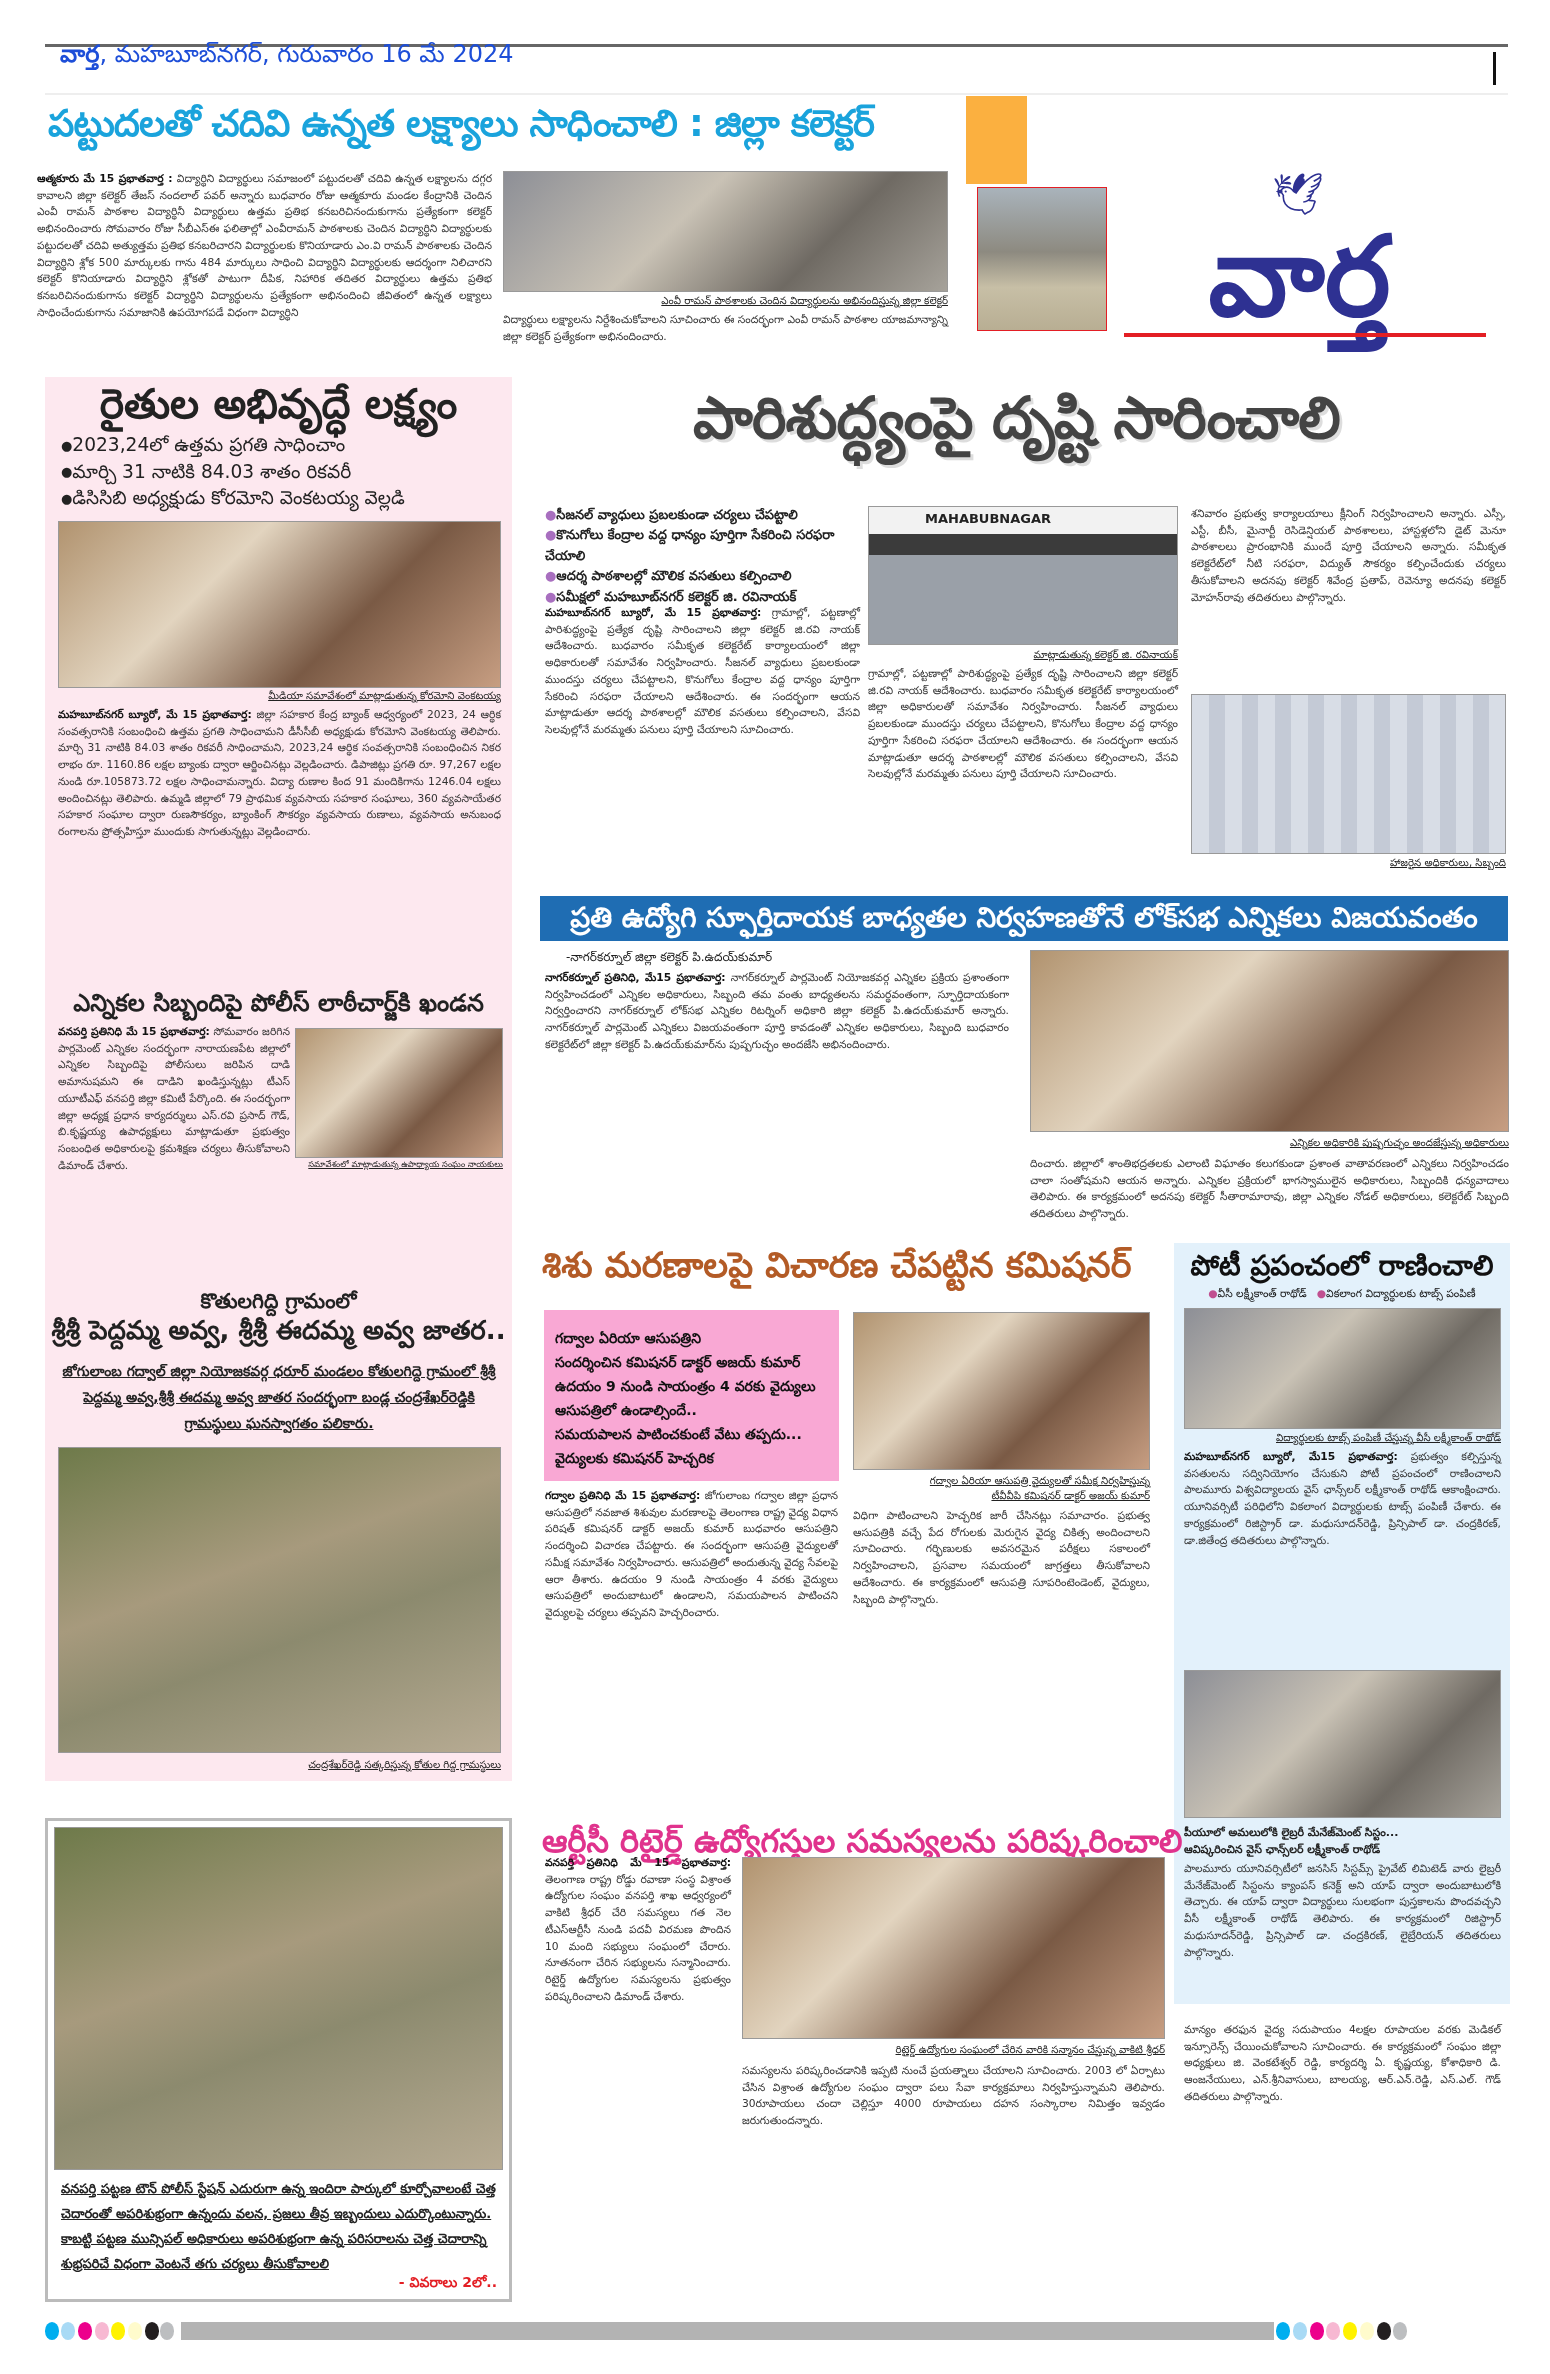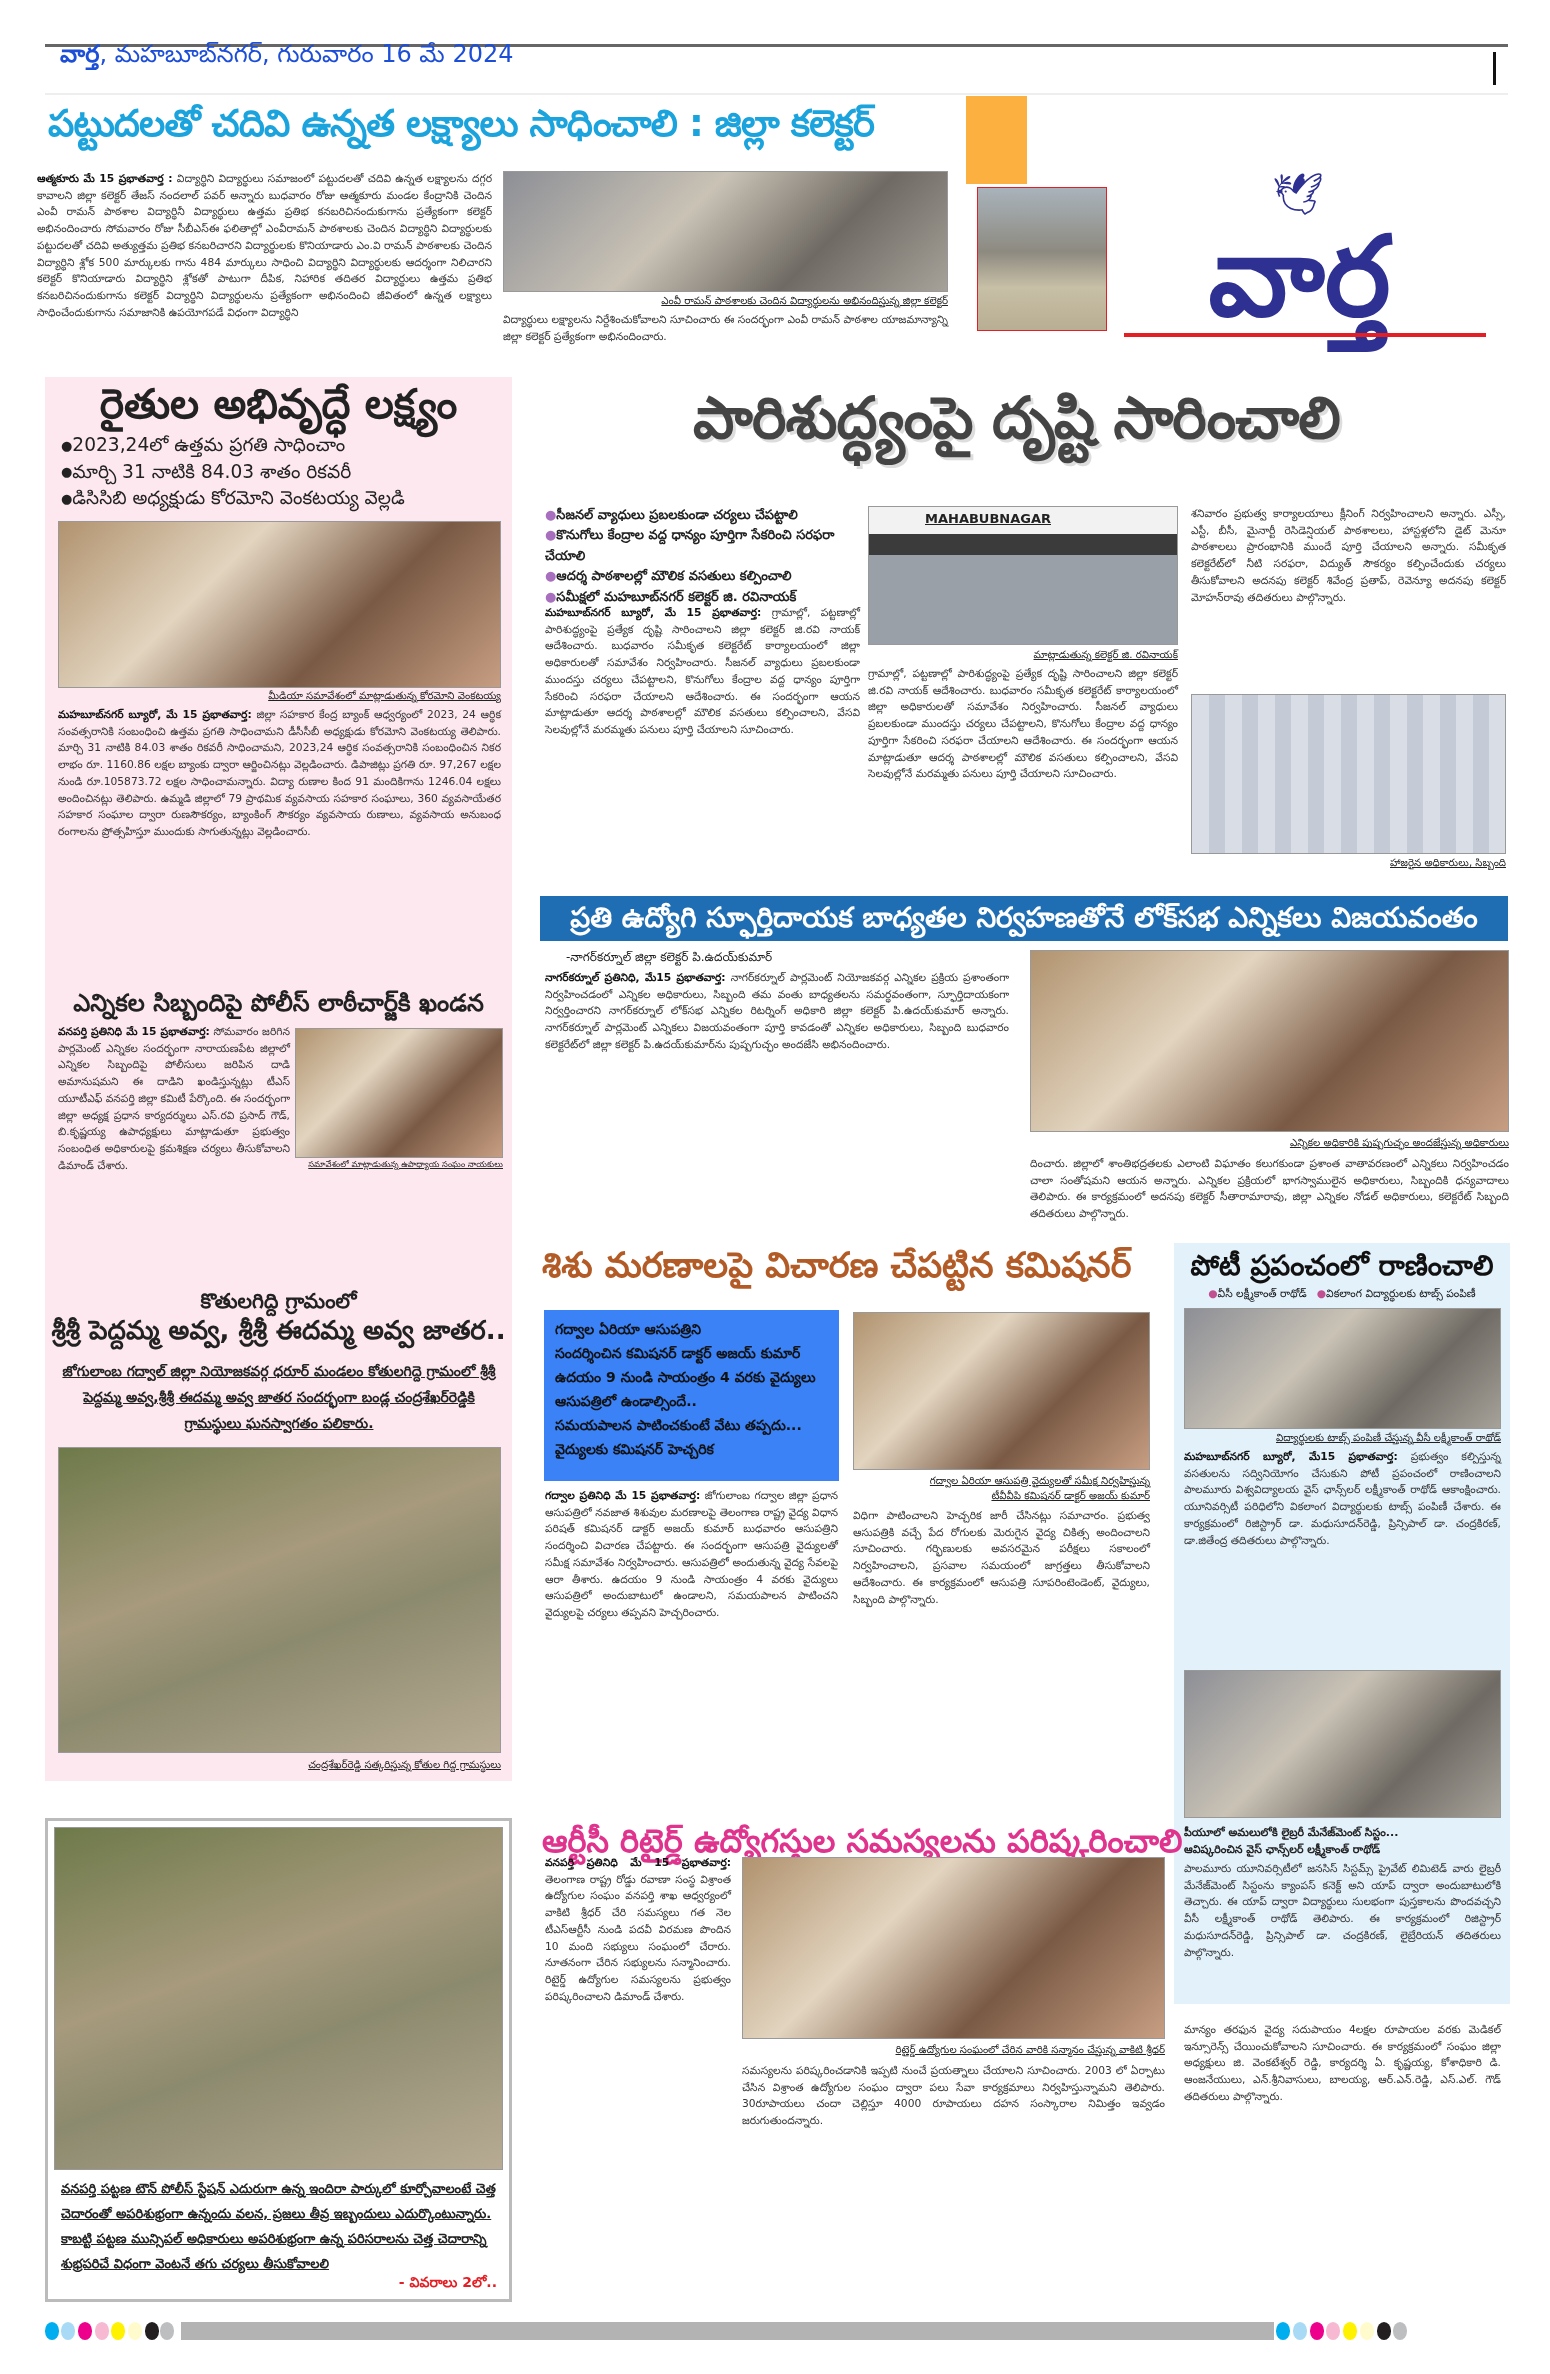--- a/index.html
+++ b/index.html
@@ -36,21 +36,21 @@
   .ryt-title { font-size: 41px; font-weight: 900; color: #222; text-align: center; }
   .bullet-line { font-size: 18.6px; color: #222; line-height: 26px; }
   .bullet-line::before { content: "\25CF "; font-size: 13px; vertical-align: middle; }
 
   .big-head { font-size: 58px; font-weight: 900; color: #444; letter-spacing: -0.9px; text-shadow: 2.8px 2.8px 0 #ddd; text-align: center; white-space: nowrap; }
   .pbullet { font-size: 13px; line-height: 20.4px; color: #222; font-weight: 700; }
   .pbullet::before { content: "\25CF "; color: #a86fbf; }
 
   .blue-band { background: #1f6db3; color: #fff; font-size: 28px; font-weight: 900; text-align: center; line-height: 43px; white-space: nowrap; }
   .brown-head { color: #b35b26; font-size: 35px; font-weight: 900; white-space: nowrap; }
-  .beige-box { background: #3b82f6; font-size: 14px; font-weight: 700; line-height: 24px; color: #111; padding: 7px 11px; }
+  .beige-box { background: #f9a8d4; font-size: 14px; font-weight: 700; line-height: 24px; color: #111; padding: 16px 11px; }
   .lightblue { background: #e3f1fb; }
   .pink-head { color: #e0338d; font-size: 32px; font-weight: 900; white-space: nowrap; }
   .sidebar-head { font-size: 28px; font-weight: 900; color: #111; text-align: center; }
   .mini-bul { font-size: 10.7px; color: #111; text-align: center; }
   .mini-bul span::before { content: "\25CF "; color: #c05090; }
 
   .dots { top: 2322px; }
   .dot { position: absolute; width: 14px; height: 17.6px; border-radius: 50%; }
 </style>
 </head>
@@ -119,21 +119,21 @@
   <div class="pbullet">సీజనల్ వ్యాధులు ప్రబలకుండా చర్యలు చేపట్టాలి</div>
   <div class="pbullet">కొనుగోలు కేంద్రాల వద్ద ధాన్యం పూర్తిగా సేకరించి సరఫరా చేయాలి</div>
   <div class="pbullet">ఆదర్శ పాఠశాలల్లో మౌలిక వసతులు కల్పించాలి</div>
   <div class="pbullet">సమీక్షలో మహబూబ్‌నగర్ కలెక్టర్ జి. రవినాయక్</div>
 </div>
 <div class="abs body-text" style="left:545px;top:605px;width:315px;">
   <span class="lead">మహబూబ్‌నగర్ బ్యూరో, మే 15 ప్రభాతవార్త:</span>
   <span>గ్రామాల్లో, పట్టణాల్లో పారిశుద్ధ్యంపై ప్రత్యేక దృష్టి సారించాలని జిల్లా కలెక్టర్ జి.రవి నాయక్ ఆదేశించారు. బుధవారం సమీకృత కలెక్టరేట్ కార్యాలయంలో జిల్లా అధికారులతో సమావేశం నిర్వహించారు. సీజనల్ వ్యాధులు ప్రబలకుండా ముందస్తు చర్యలు చేపట్టాలని, కొనుగోలు కేంద్రాల వద్ద ధాన్యం పూర్తిగా సేకరించి సరఫరా చేయాలని ఆదేశించారు. ఈ సందర్భంగా ఆయన మాట్లాడుతూ ఆదర్శ పాఠశాలల్లో మౌలిక వసతులు కల్పించాలని, వేసవి సెలవుల్లోనే మరమ్మతు పనులు పూర్తి చేయాలని సూచించారు.</span>
 </div>
 <div class="abs photo" style="left:868px;top:506px;width:310px;height:139px;background:linear-gradient(180deg,#f2f2f2 0 20%,#3b3b3b 20% 35%,#9aa0a8 35% 100%);">
-  <div style="position:absolute;left:56px;top:3.7px;font-size:13px;color:#222;font-weight:700;text-decoration:underline;">MAHABUBNAGAR</div>
+  <div style="position:absolute;left:56px;top:3.7px;font-size:13px;color:#222;font-weight:700;">MAHABUBNAGAR</div>
 </div>
 <div class="abs caption" style="left:868px;top:649px;width:310px;">మాట్లాడుతున్న కలెక్టర్ జి. రవినాయక్</div>
 <div class="abs body-text" style="left:868px;top:666px;width:310px;">గ్రామాల్లో, పట్టణాల్లో పారిశుద్ధ్యంపై ప్రత్యేక దృష్టి సారించాలని జిల్లా కలెక్టర్ జి.రవి నాయక్ ఆదేశించారు. బుధవారం సమీకృత కలెక్టరేట్ కార్యాలయంలో జిల్లా అధికారులతో సమావేశం నిర్వహించారు. సీజనల్ వ్యాధులు ప్రబలకుండా ముందస్తు చర్యలు చేపట్టాలని, కొనుగోలు కేంద్రాల వద్ద ధాన్యం పూర్తిగా సేకరించి సరఫరా చేయాలని ఆదేశించారు. ఈ సందర్భంగా ఆయన మాట్లాడుతూ ఆదర్శ పాఠశాలల్లో మౌలిక వసతులు కల్పించాలని, వేసవి సెలవుల్లోనే మరమ్మతు పనులు పూర్తి చేయాలని సూచించారు.</div>
 <div class="abs body-text" style="left:1191px;top:506px;width:315px;">శనివారం ప్రభుత్వ కార్యాలయాలు క్లీనింగ్ నిర్వహించాలని అన్నారు. ఎస్సీ, ఎస్టీ, బీసీ, మైనార్టీ రెసిడెన్షియల్ పాఠశాలలు, హాస్టళ్లలోని డైట్ మెనూ పాఠశాలలు ప్రారంభానికి ముందే పూర్తి చేయాలని అన్నారు. సమీకృత కలెక్టరేట్‌లో నీటి సరఫరా, విద్యుత్ సౌకర్యం కల్పించేందుకు చర్యలు తీసుకోవాలని అదనపు కలెక్టర్ శివేంద్ర ప్రతాప్, రెవెన్యూ అదనపు కలెక్టర్ మోహన్‌రావు తదితరులు పాల్గొన్నారు.</div>
 <div class="abs photo hall" style="left:1191px;top:694px;width:315px;height:160px;"></div>
 <div class="abs caption" style="left:1191px;top:857px;width:315px;">హాజరైన అధికారులు, సిబ్బంది</div>
 
 <div class="abs blue-band" style="left:540px;top:896px;width:968px;height:45px;">ప్రతి ఉద్యోగి స్ఫూర్తిదాయక బాధ్యతల నిర్వహణతోనే లోక్‌సభ ఎన్నికలు విజయవంతం</div>
 <div class="abs" style="left:566px;top:950px;width:278px;font-size:12px;color:#222;">-నాగర్‌కర్నూల్ జిల్లా కలెక్టర్ పి.ఉదయ్‌కుమార్</div>
 <div class="abs body-text" style="left:545px;top:970px;width:464px;">

